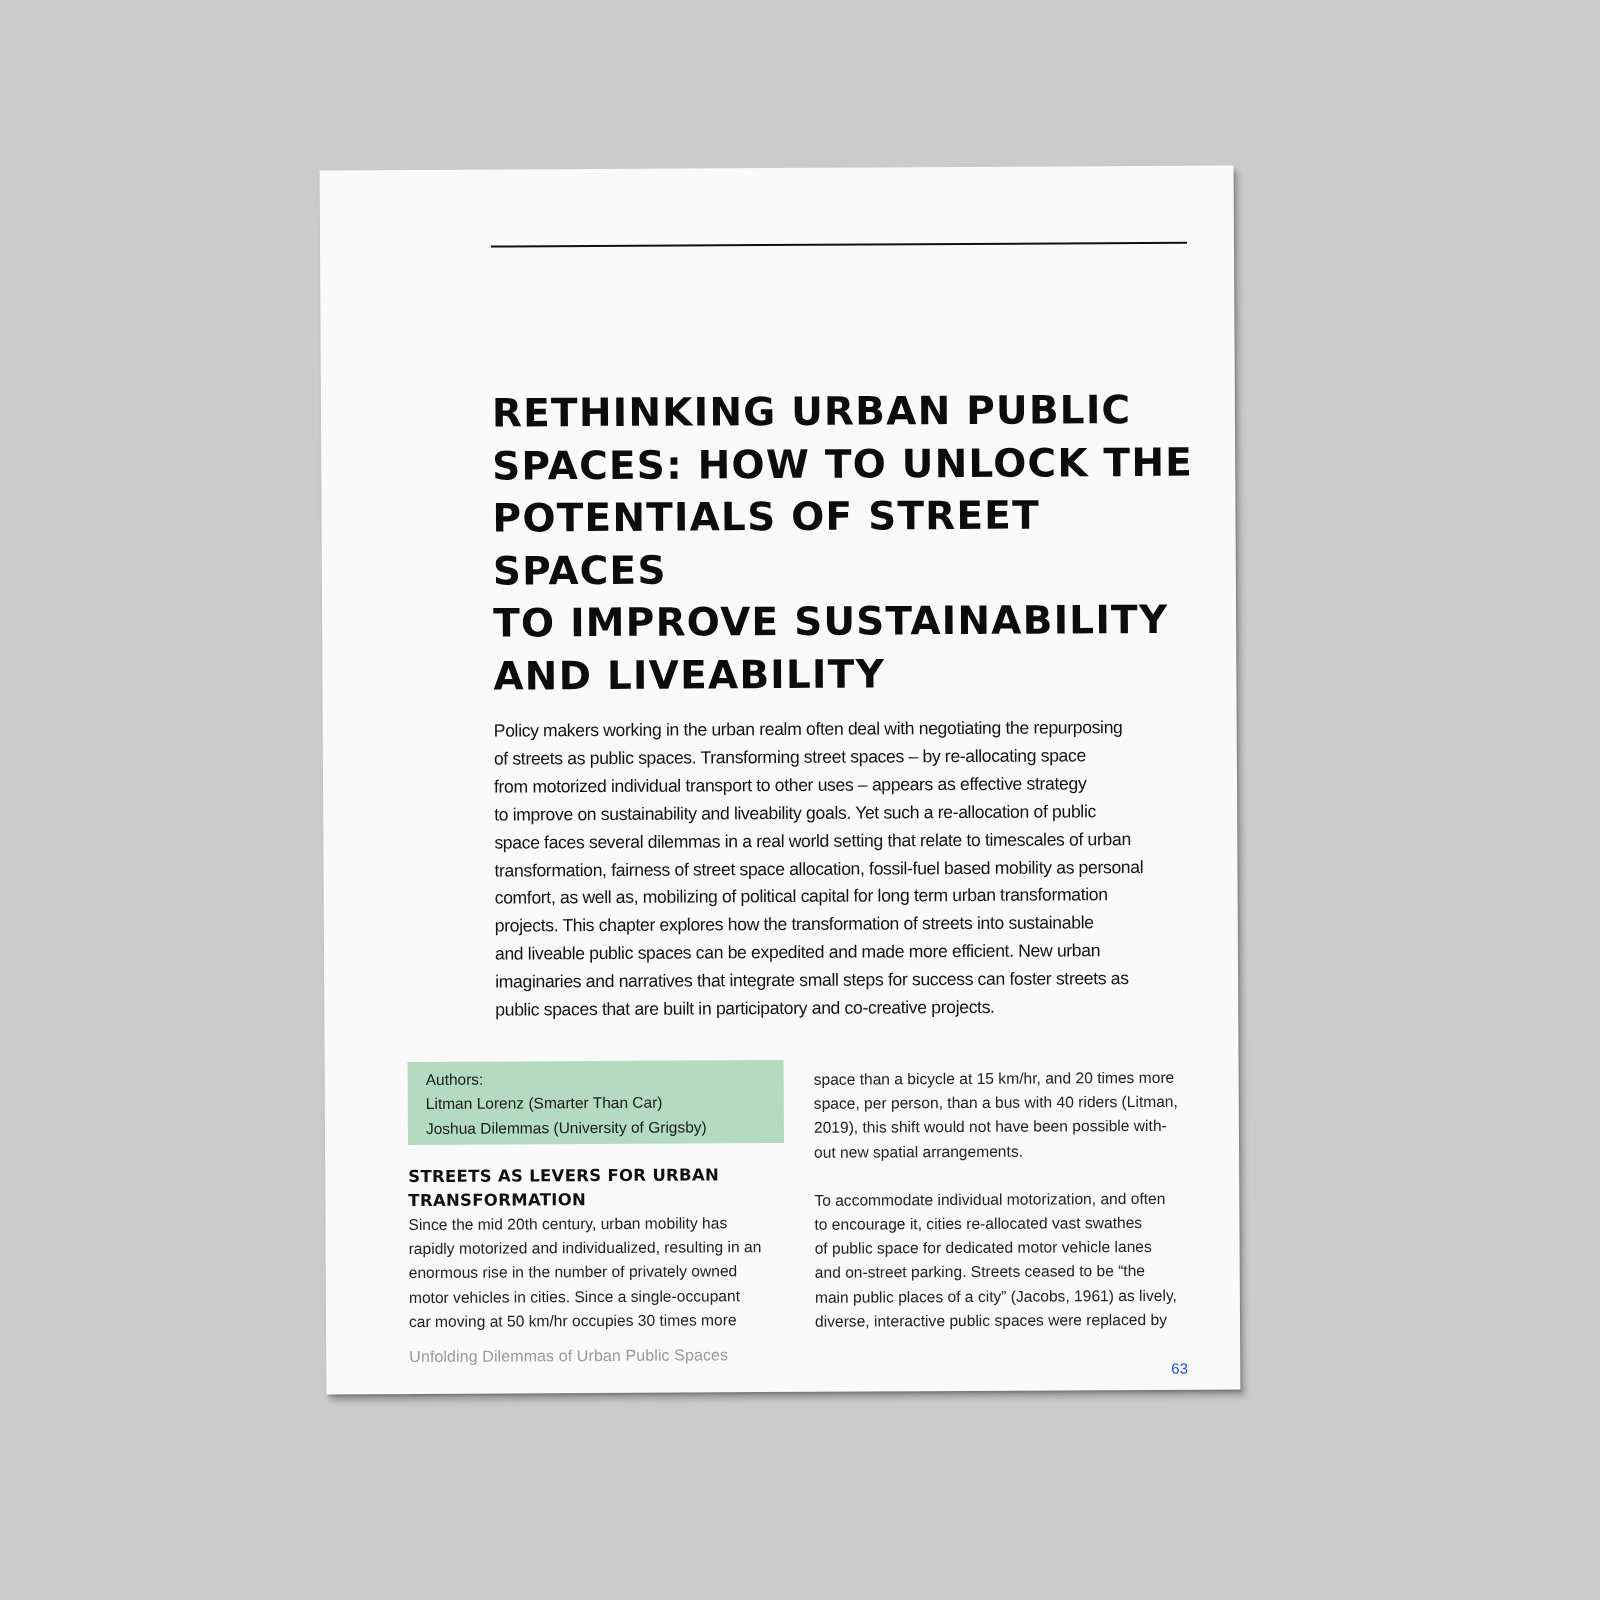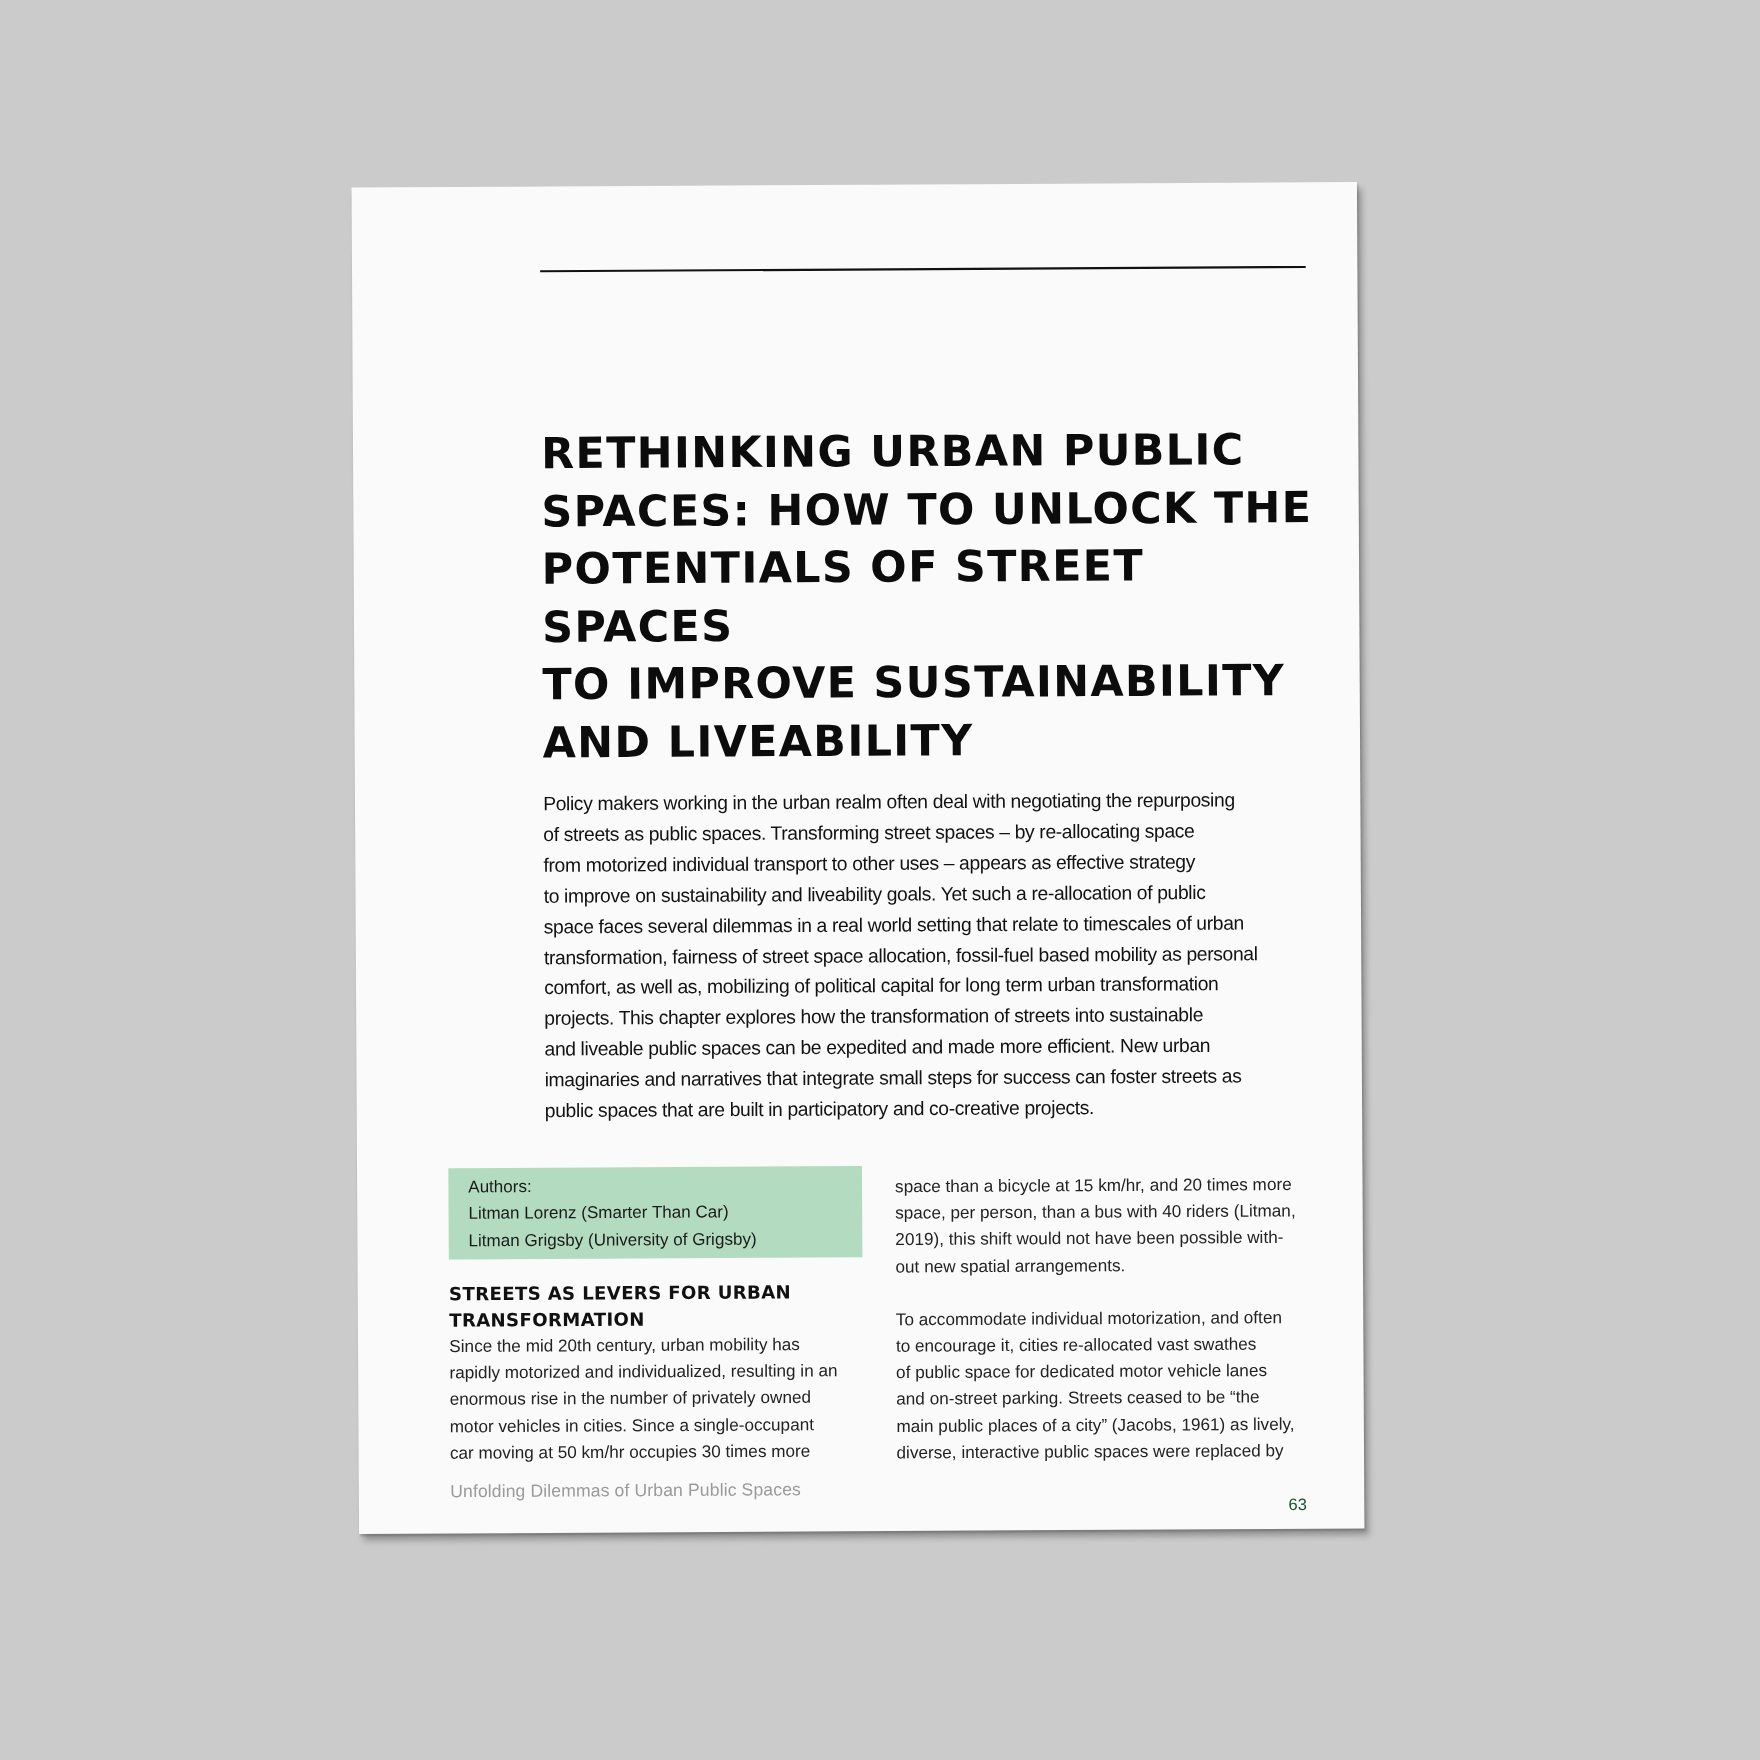--- a/index.html
+++ b/index.html
@@ -116,21 +116,21 @@
       font-size: 16px;
       color: #9a9a9a;
       letter-spacing: 0.1px;
     }
     .page-number {
       position: absolute;
       left: 845px;
       top: 1194px;
       font-family: "Liberation Sans", sans-serif;
       font-size: 15px;
-      color: #14532d;
+      color: #1d4ed8;
     }
   </style>
 </head>
 <body>
 
 <div class="scene">
   <div class="page">
 
     <div class="top-rule"></div>
 
@@ -156,21 +156,21 @@
       <span class="line">public spaces that are built in participatory and co-creative projects.</span>
     </p>
 
     <div class="authors-box">
       <div>Authors:</div>
       <div>
         <span>Litman Lorenz</span>
         <span class="aff">(Smarter Than Car)</span>
       </div>
       <div>
-        <span>Litman Grigsby</span>
+        <span>Joshua Dilemmas</span>
         <span class="aff">(University of Grigsby)</span>
       </div>
     </div>
 
     <div class="col-left">
       <h2 class="section-heading">
         <span style="display:block">STREETS AS LEVERS FOR URBAN</span>
         <span style="display:block">TRANSFORMATION</span>
       </h2>
       <p class="body-text">

